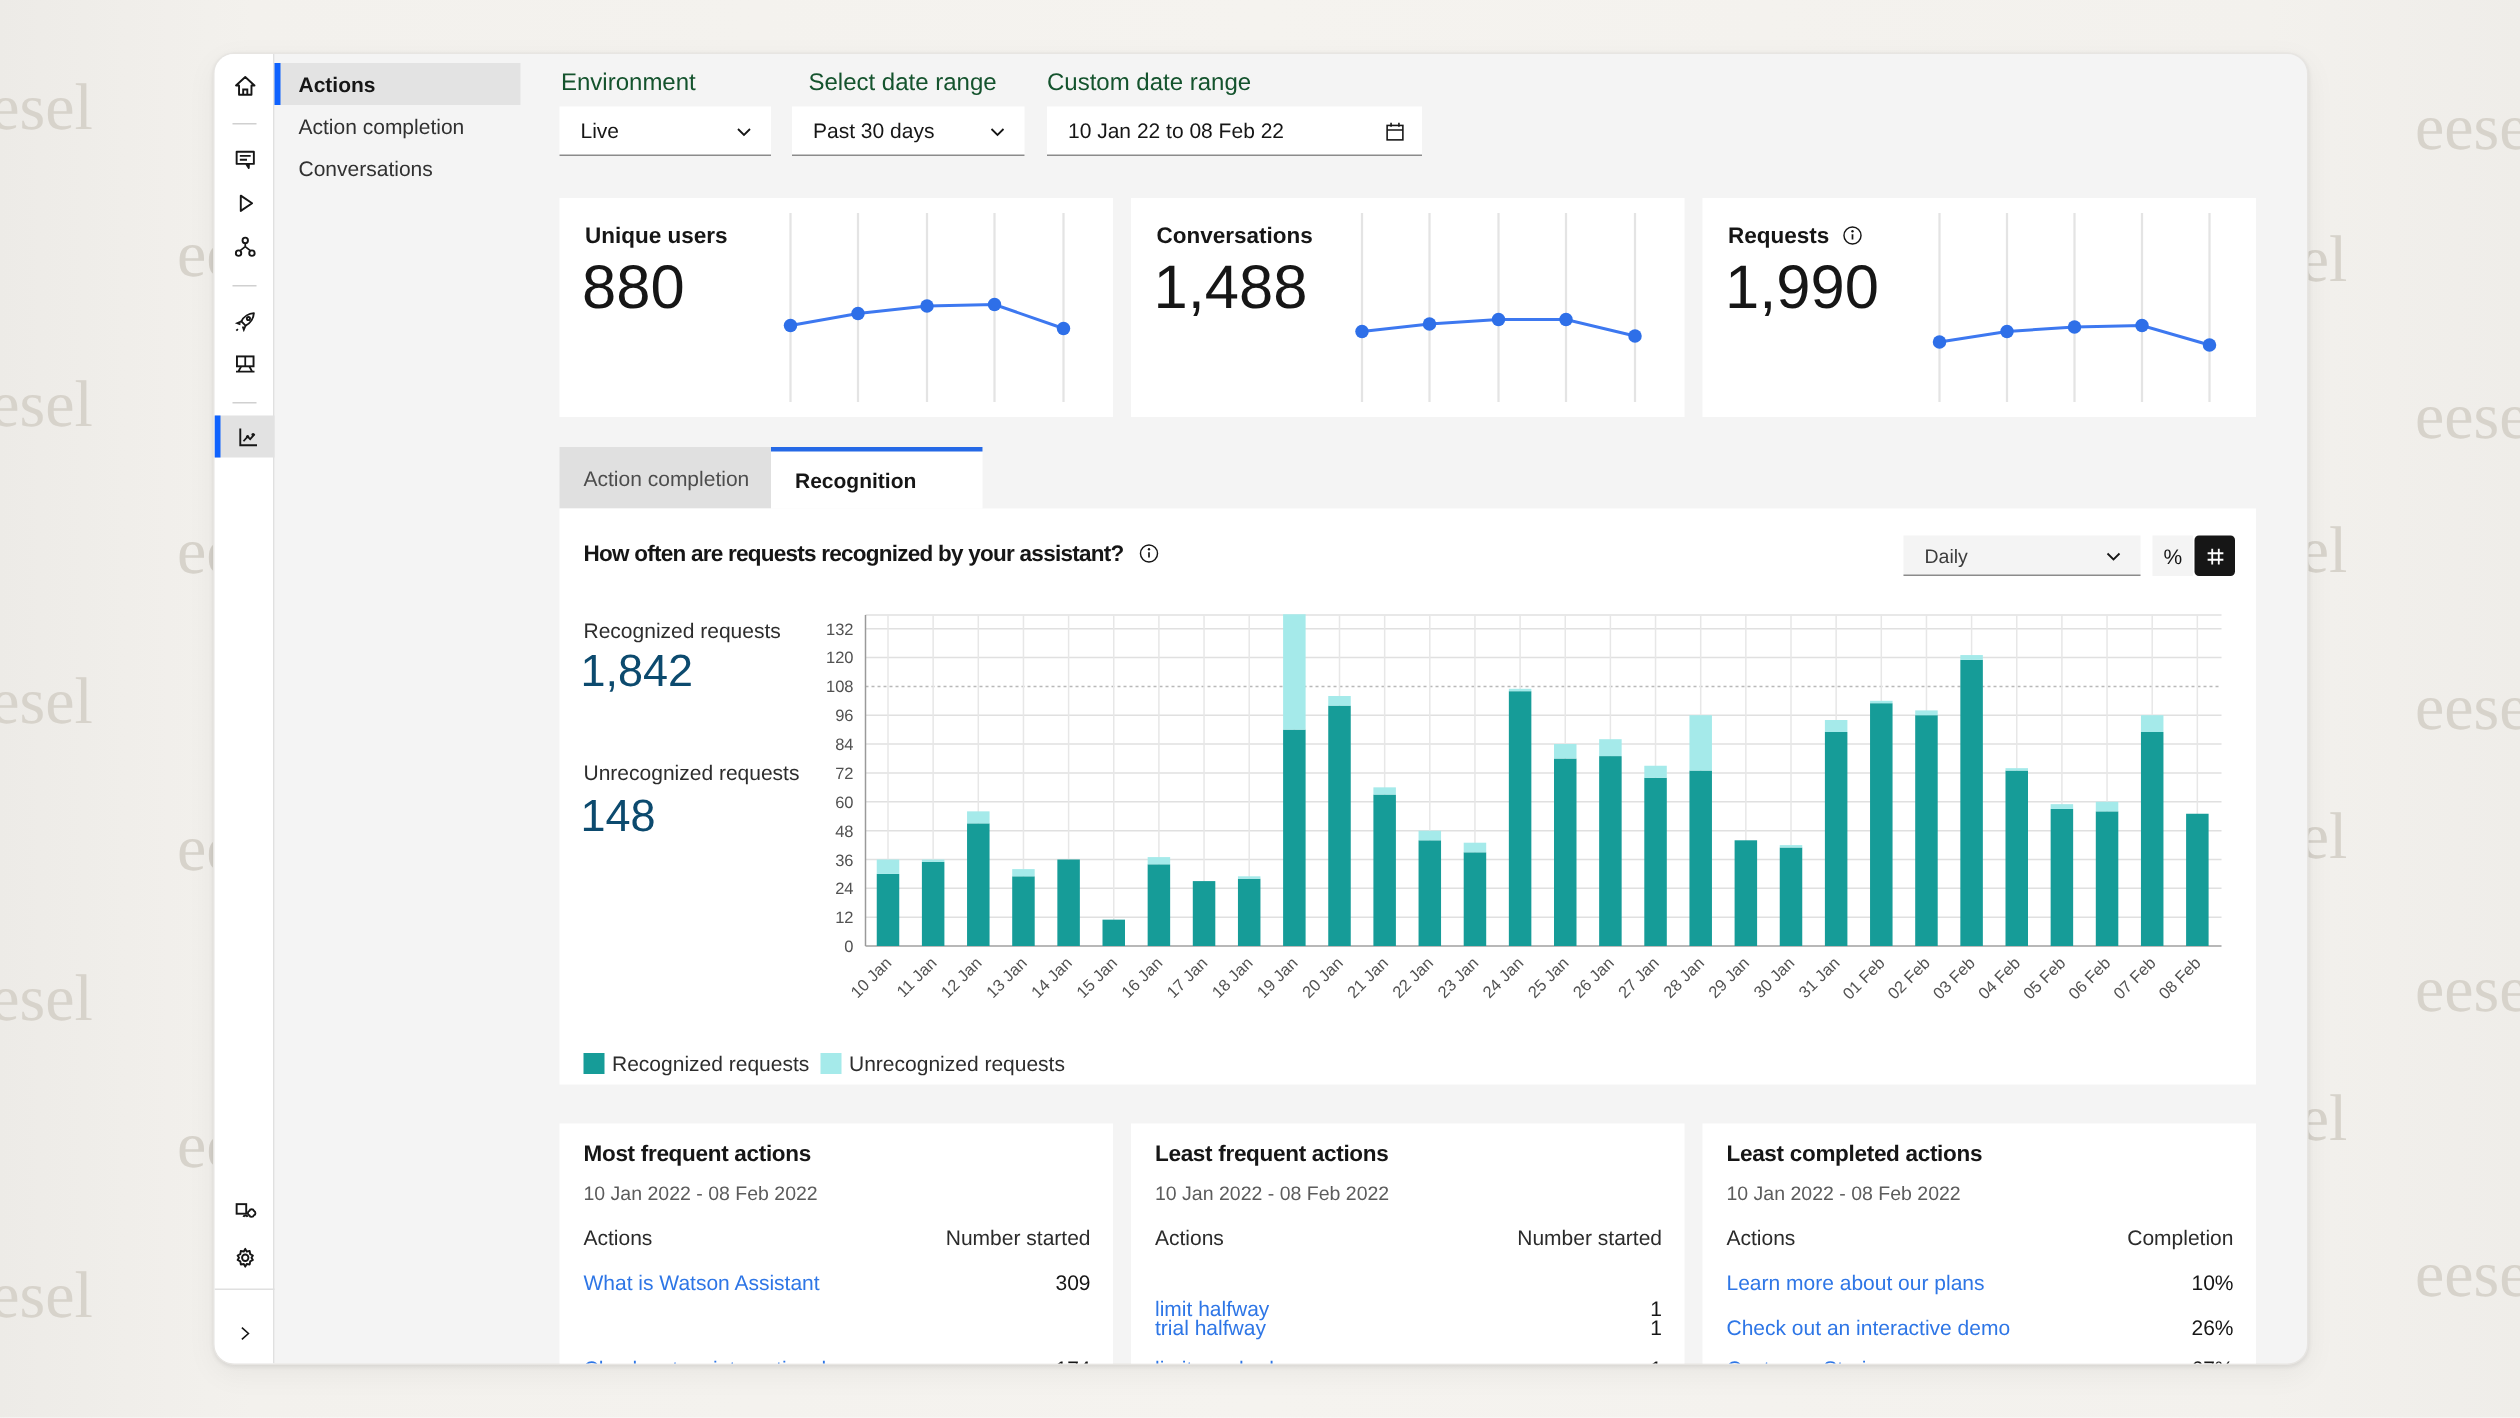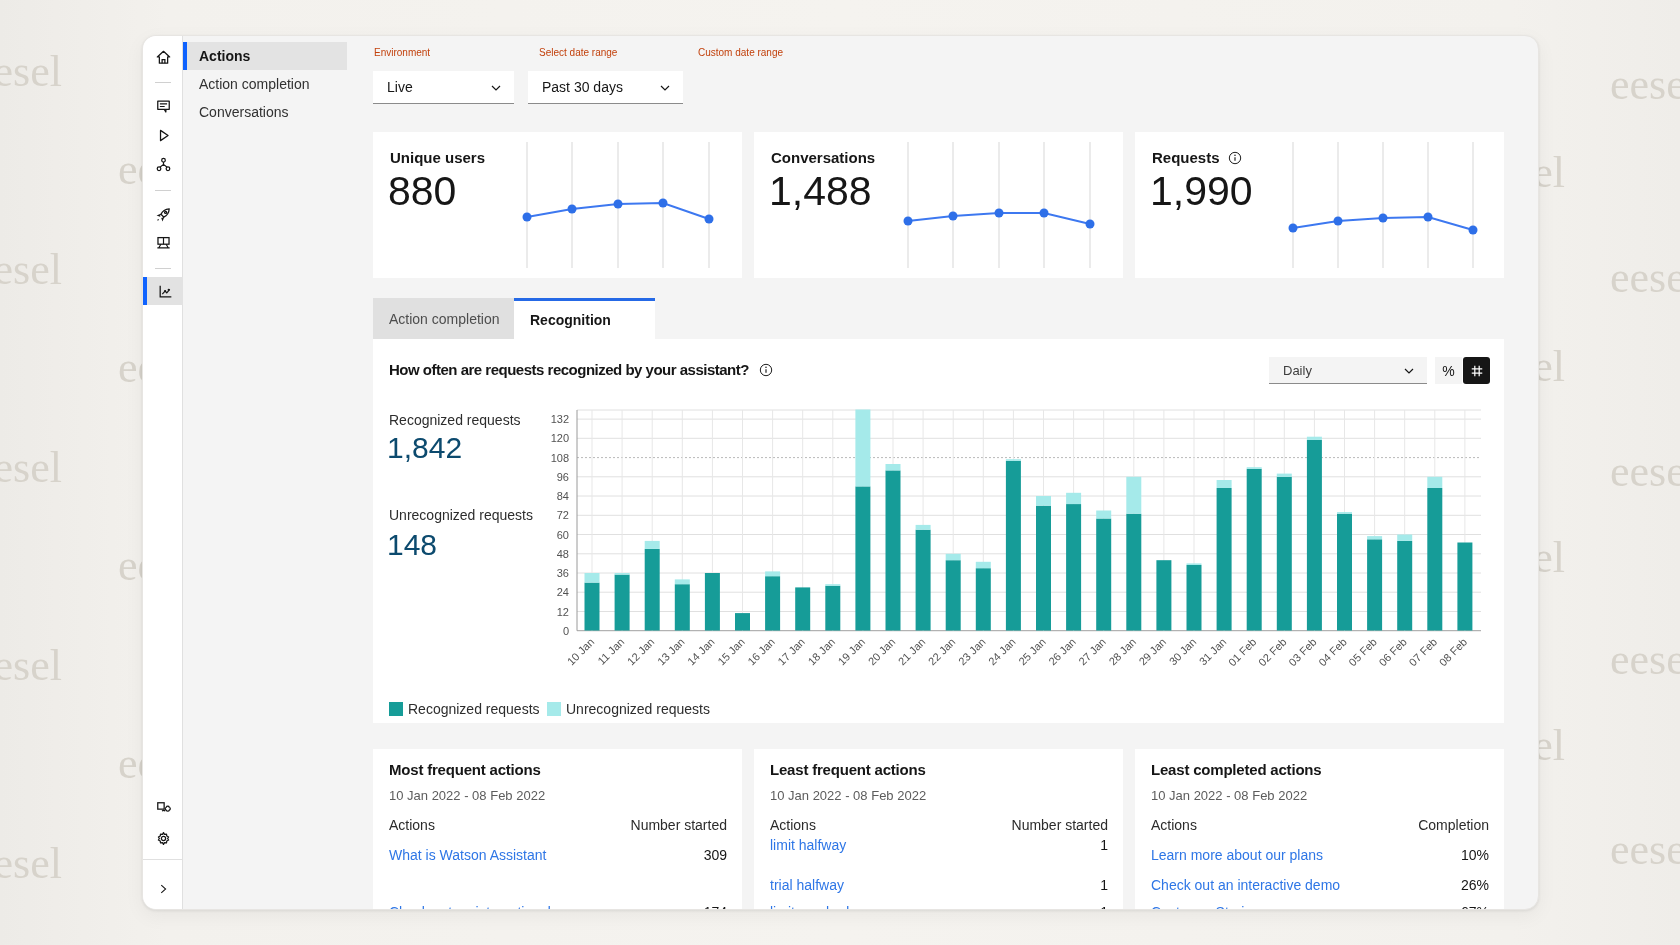--- a/index.html
+++ b/index.html
@@ -30,21 +30,21 @@
 .sidebar { position:absolute; left:0; top:0; bottom:0; width:40px; background:#fff; border-right:1px solid #e0e0e0; }
 .sicon { position:absolute; left:0; width:40px; height:28px; display:flex; align-items:center; justify-content:center; }
 .sicon svg { display:block; }
 .sdiv { position:absolute; left:12px; width:16px; height:1px; background:#d0d0d0; }
 .sel-icon { background:#e2e2e2; border-left:4px solid #0f62fe; }
 .side-bottom-line { position:absolute; left:0; width:40px; height:1px; background:#e0e0e0; }
 
 .nav-item { position:absolute; left:40px; width:164px; height:28px; font-size:14px; color:#313131; display:flex; align-items:center; padding-left:16px; }
 .nav-sel { background:#e3e3e3; border-left:4px solid #0f62fe; padding-left:12px; font-weight:bold; color:#161616; }
 
-.flabel { position:absolute; font-size:10px; color:#c2410c; }
+.flabel { position:absolute; font-size:16px; color:#14532d; }
 .dropdown { position:absolute; height:33px; background:#fff; border-bottom:1px solid #8b8b8b; display:flex; align-items:center; padding:0 14px; font-size:14px; color:#161616; }
 .dropdown .chev { position:absolute; right:13px; top:12px; }
 
 .card { position:absolute; background:#fff; }
 .card-title { position:absolute; left:17px; top:17px; font-size:15px; font-weight:bold; color:#161616; }
 .card-num { position:absolute; left:15px; top:36px; font-size:41px; font-weight:300; color:#161616; letter-spacing:0; }
 
 .tab { position:absolute; height:41px; width:141px; font-size:14px; display:flex; align-items:center; padding-left:16px; }
 .tab-off { background:#e0e0e0; color:#4d4d4d; }
 .tab-on { background:#fff; color:#161616; font-weight:bold; border-top:3px solid #2569e6; }
@@ -168,20 +168,26 @@
   <div class="flabel" style="left:385px; top:11px;margin-left:11px;">Select date range</div>
   <div class="flabel" style="left:555px; top:11px;">Custom date range</div>
   <div class="dropdown" style="left:230px; top:35px; width:141px;">Live
     <svg class="chev" width="10" height="10" viewBox="0 0 10 10">
         <path d="M1 3l4 4 4-4" fill="none" stroke="#161616" stroke-width="1.2"></path>
       </svg>
   </div>
   <div class="dropdown" style="left:385px; top:35px; width:155px;">Past 30 days
     <svg class="chev" width="10" height="10" viewBox="0 0 10 10">
         <path d="M1 3l4 4 4-4" fill="none" stroke="#161616" stroke-width="1.2"></path>
+      </svg>
+  </div>
+  <div class="dropdown" style="left:555px; top:35px; width:250px;">10 Jan 22 to 08 Feb 22
+    <svg class="chev" width="14" height="14" viewBox="0 0 16 16" style="right:11px; top:10px; position:absolute;">
+        <rect x="2" y="3" width="12" height="11" fill="none" stroke="#161616" stroke-width="1.2"></rect>
+        <path d="M2 6.5h12M5 1v3M11 1v3" stroke="#161616" stroke-width="1.2"></path>
       </svg>
   </div>
 
   <div class="card" style="left:230px; top:96px; width:369px; height:146px;">
     <div class="card-title">Unique users</div>
     <div class="card-num">880</div>
     <svg width="369" height="146" style="position:absolute;left:0;top:0;">
       <g stroke="#e4e4e4" stroke-width="1.5">
         <line x1="154" y1="10" x2="154" y2="136"></line>
           <line x1="199" y1="10" x2="199" y2="136"></line>
@@ -451,21 +457,21 @@
         <span class="num">174</span>
       </div>
   </div>
   <div class="card" style="left:611px; top:713px; width:369px; height:210px;">
     <div class="tbl-title">Least frequent actions</div>
     <div class="tbl-date">10 Jan 2022 - 08 Feb 2022</div>
     <div class="tbl-head">
         <span>Actions</span>
         <span>Number started</span>
       </div>
-    <div class="tbl-row" style="top:74px;align-items:flex-end;">
+    <div class="tbl-row" style="top:108px;">
         <a>limit halfway</a>
         <span class="num">1</span>
       </div>
     <div class="tbl-row" style="top:121px;">
         <a>trial halfway</a>
         <span class="num">1</span>
       </div>
     <div class="tbl-row" style="top:148px;">
         <a>limit reached</a>
         <span class="num">1</span>

